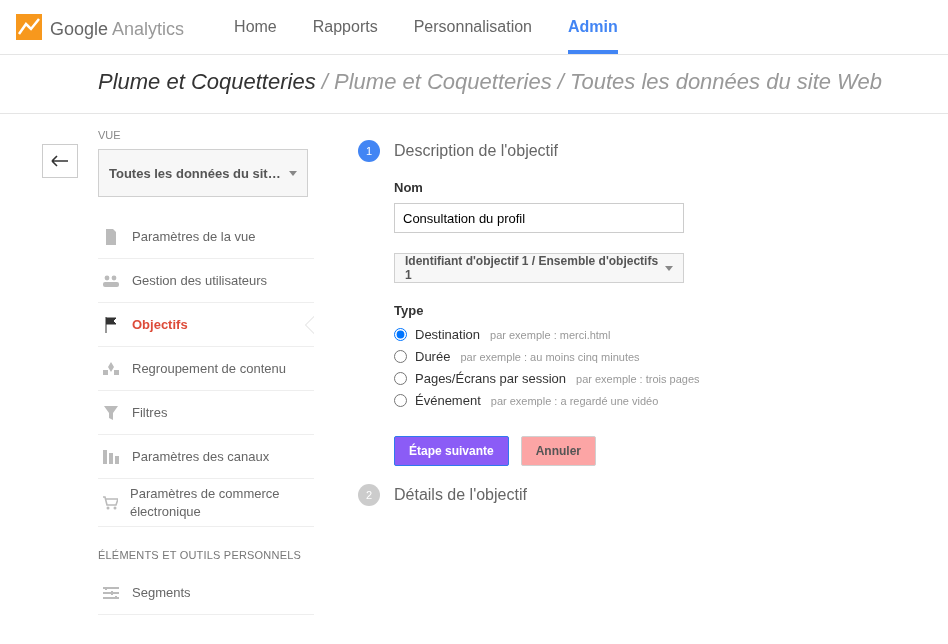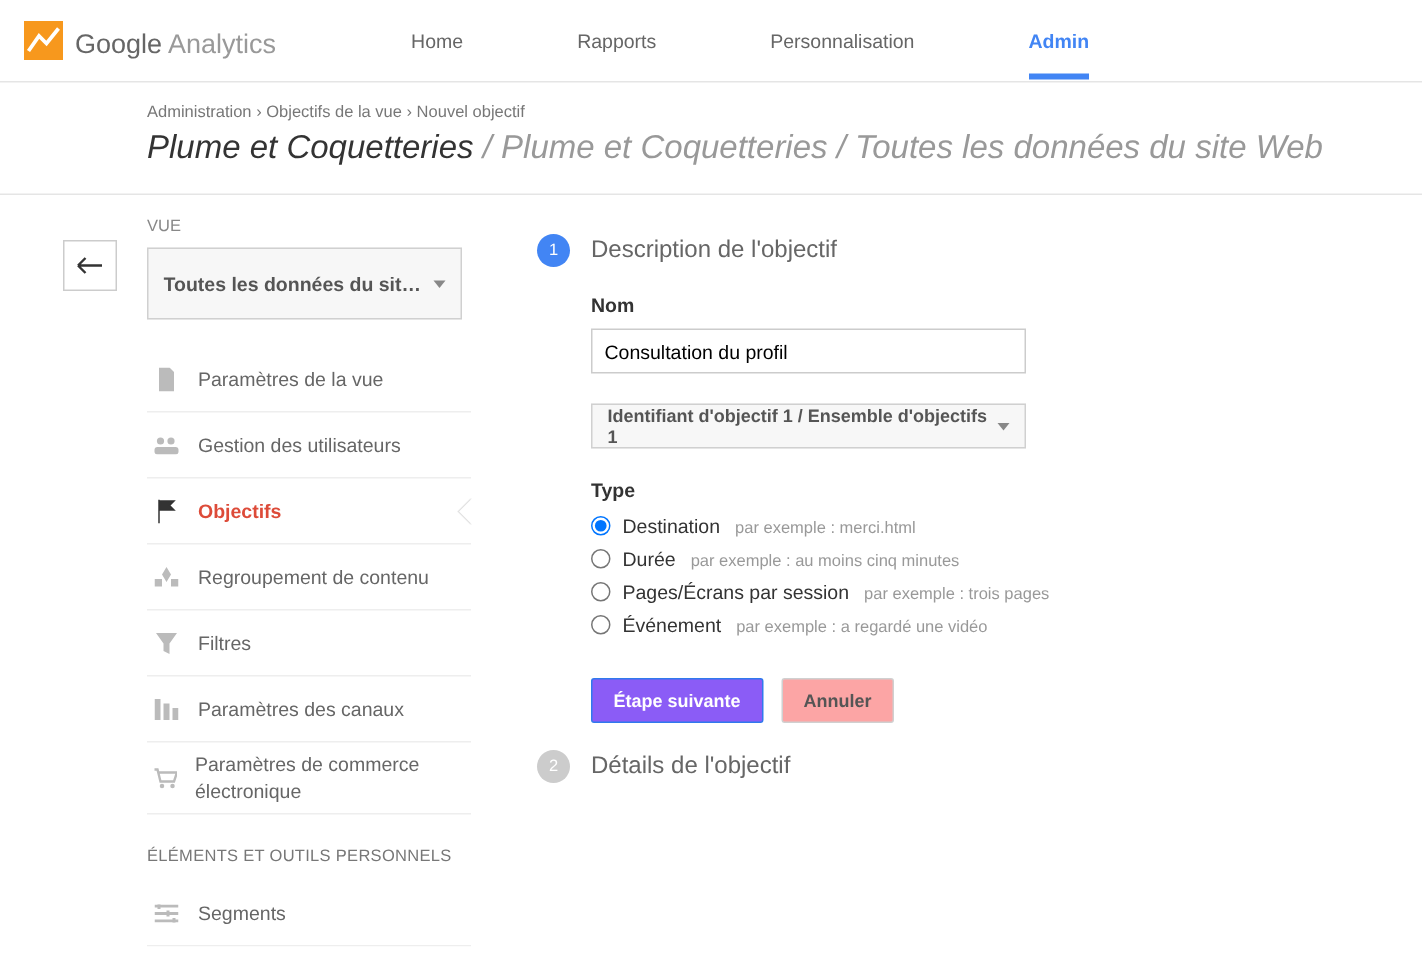--- a/index.html
+++ b/index.html
@@ -6,21 +6,21 @@
     body { font-family: Arial, Helvetica, sans-serif; font-size: 13px; color: #333; background: #fff; width: 948px; }
     
     
     .header { display: flex; align-items: center; padding: 10px 16px; border-bottom: 1px solid #e5e5e5; height: 55px; }
     .logo-block { display: flex; align-items: flex-end; margin-right: 50px; }
     .logo-icon { width: 26px; height: 26px; background: linear-gradient(135deg, #f7981d 0%, #f7981d 100%); margin-right: 8px; position: relative; }
     .logo-icon svg { width: 26px; height: 26px; }
     .logo-google { font-size: 18px; color: #666; font-weight: normal; }
     .logo-analytics { font-size: 18px; color: #999; font-weight: 300; margin-left: 4px; }
     .main-nav { display: flex; gap: 36px; }
-    .nav-item { color: #666; font-size: 13px; cursor: pointer; padding: 18px 0 14px; margin-left: 40px; }
+    .nav-item { color: #666; font-size: 16px; cursor: pointer; padding: 18px 0 14px; }
     .nav-item.active { color: #4285f4; border-bottom: 4px solid #4285f4; font-weight: bold; }
     
     
     .breadcrumb-title { padding: 14px 0 18px 98px; border-bottom: 1px solid #e5e5e5; }
     .breadcrumb { font-size: 11px; color: #777; margin-bottom: 4px; }
     .page-title { font-size: 22px; color: #333; font-weight: normal; font-style: italic; }
     .page-title .sep { color: #999; }
     .page-title .part2 { color: #999; }
     
     
@@ -87,21 +87,20 @@
   </div>
   <div class="main-nav">
     <span class="nav-item">Home</span>
     <span class="nav-item">Rapports</span>
     <span class="nav-item">Personnalisation</span>
     <span class="nav-item active">Admin</span>
   </div>
 </div>
 
 <div class="breadcrumb-title">
-  <div class="breadcrumb">Administration  ›  Objectifs de la vue  ›  Nouvel objectif</div>
   <div class="page-title">
     <span>Plume et Coquetteries</span>
     <span class="sep part2"> / </span><span class="part2">Plume et Coquetteries</span>
     <span class="sep part2"> / </span><span class="part2">Toutes les données du site Web</span>
   </div>
 </div>
 
 <div class="body-wrap">
 
   <div class="back-tab">

